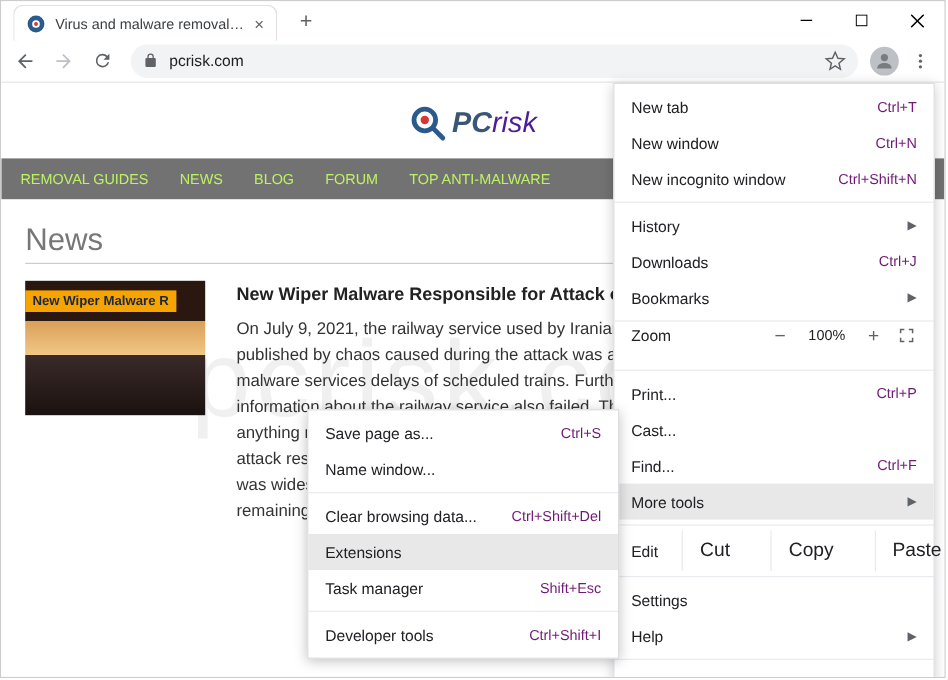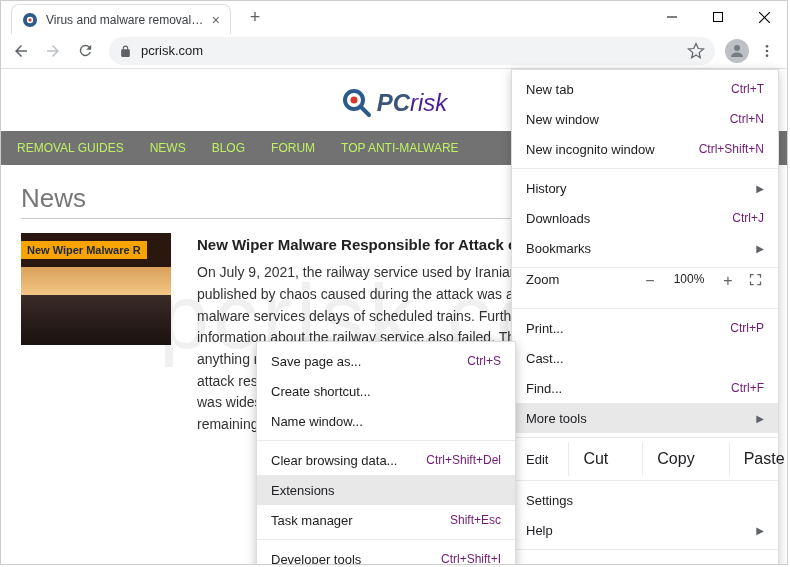--- a/index.html
+++ b/index.html
@@ -257,23 +257,20 @@
         <span class="menu-label">Exit</span>
       </div>
   </div>
 
   <div class="submenu">
     <div class="menu-row">
         <span class="menu-label">Save page as...</span>
         <span class="menu-shortcut">Ctrl+S</span>
       </div>
     <div class="menu-row">
-        <span class="menu-label">Create shortcut...</span>
-      </div>
-    <div class="menu-row">
         <span class="menu-label">Name window...</span>
       </div>
     <div class="menu-sep"></div>
     <div class="menu-row">
         <span class="menu-label">Clear browsing data...</span>
         <span class="menu-shortcut">Ctrl+Shift+Del</span>
       </div>
     <div class="menu-row highlight">
         <span class="menu-label">Extensions</span>
       </div>

